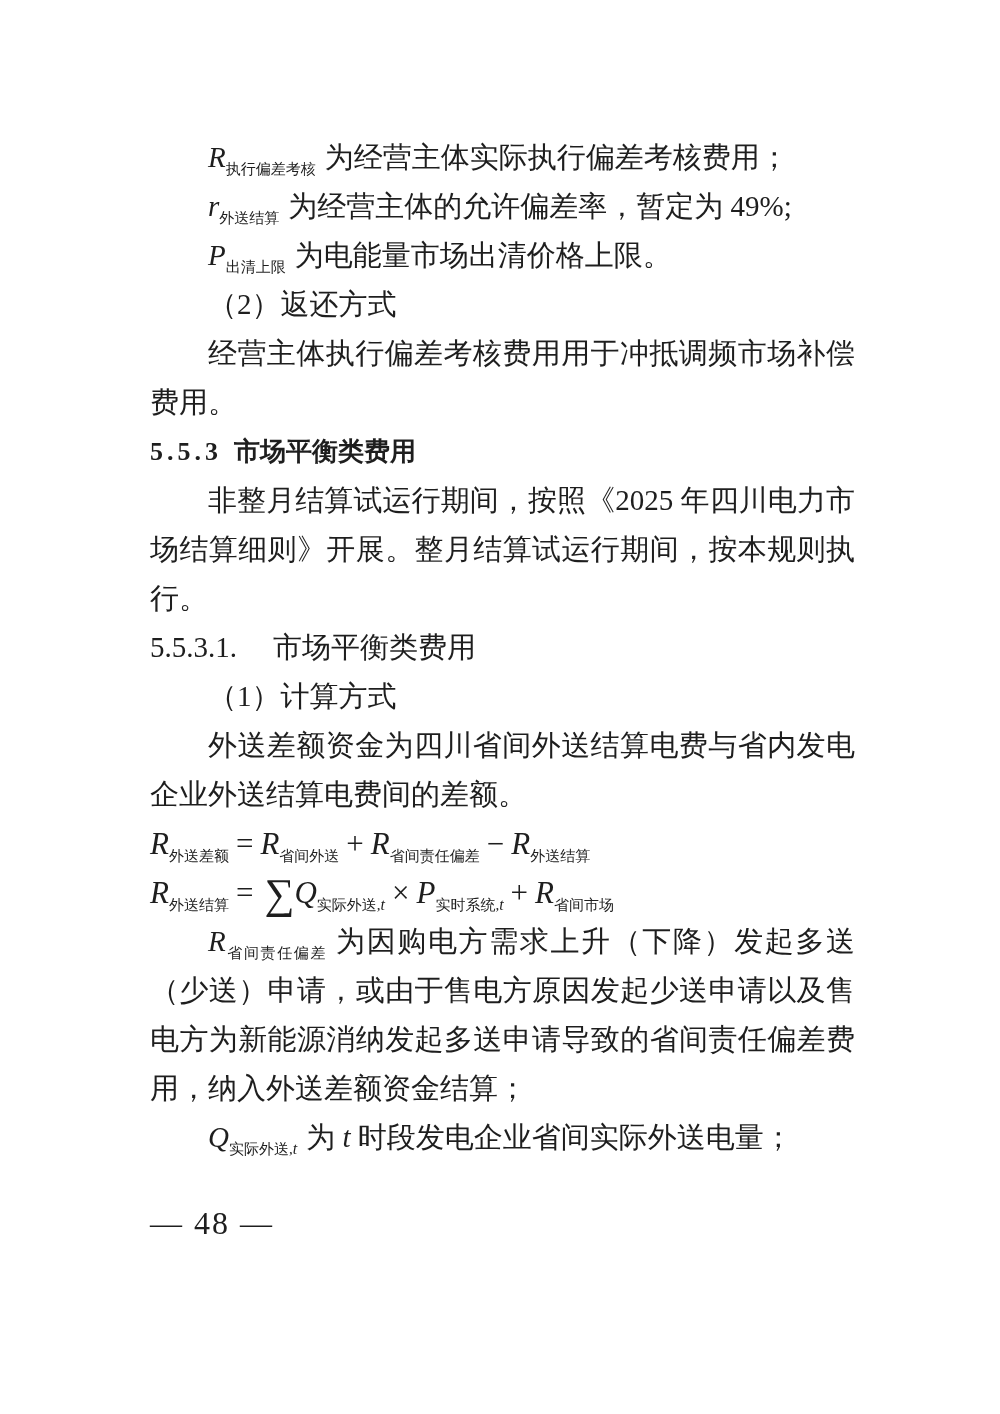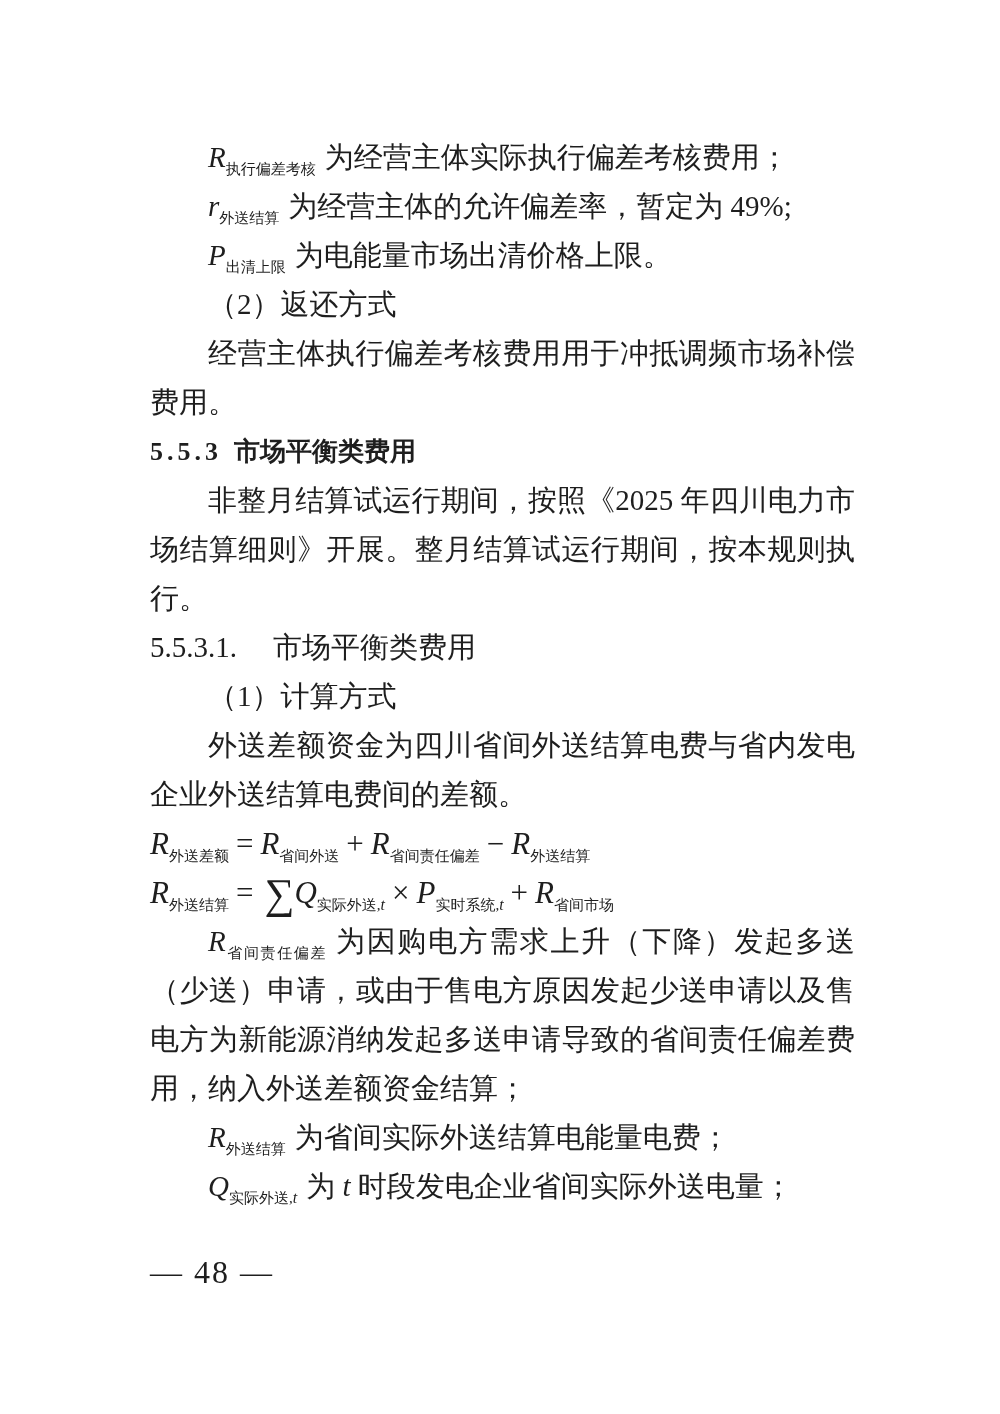--- a/index.html
+++ b/index.html
@@ -102,19 +102,18 @@
 
   <p class="indent">外送差额资金为四川省间外送结算电费与省内发电企业外送结算电费间的差额。</p>
 
   <p class="formula"><span class="mvar">R</span><sub class="msub">外送差额</sub><span class="mop">=</span><span class="mvar">R</span><sub class="msub">省间外送</sub><span class="mop">+</span><span class="mvar">R</span><sub class="msub">省间责任偏差</sub><span class="mop">−</span><span class="mvar">R</span><sub class="msub">外送结算</sub></p>
 
   <p class="formula"><span class="mvar">R</span><sub class="msub">外送结算</sub><span class="mop">=</span><span class="sigma">∑</span><span class="mvar">Q</span><sub class="msub"><span>实际外送,</span><span class="sub-t">t</span></sub><span class="mop">×</span><span class="mvar">P</span><sub class="msub"><span>实时系统,</span><span class="sub-t">t</span></sub><span class="mop">+</span><span class="mvar">R</span><sub class="msub">省间市场</sub></p>
 
 
   <p class="indent"><span class="mvar">R</span><sub class="msub">省间责任偏差</sub><span class="def-text">为因购电方需求上升（下降）发起多送（少送）申请，或由于售电方原因发起少送申请以及售电方为新能源消纳发起多送申请导致的省间责任偏差费用，纳入外送差额资金结算；</span></p>
 
-  <p class="indent"><span class="mvar">R</span><sub class="msub">外送结算</sub><span class="def-text">为省间实际外送结算电能量电费；</span></p>
 
   <p class="indent"><span class="mvar">Q</span><sub class="msub"><span>实际外送,</span><span class="sub-t">t</span></sub><span class="def-text"><span>为 </span><span class="t-inline">t</span><span> 时段发电企业省间实际外送电量；</span></span></p>
 
   <p class="footer">— 48 —</p>
 
 </div>
 
 </body></html>

